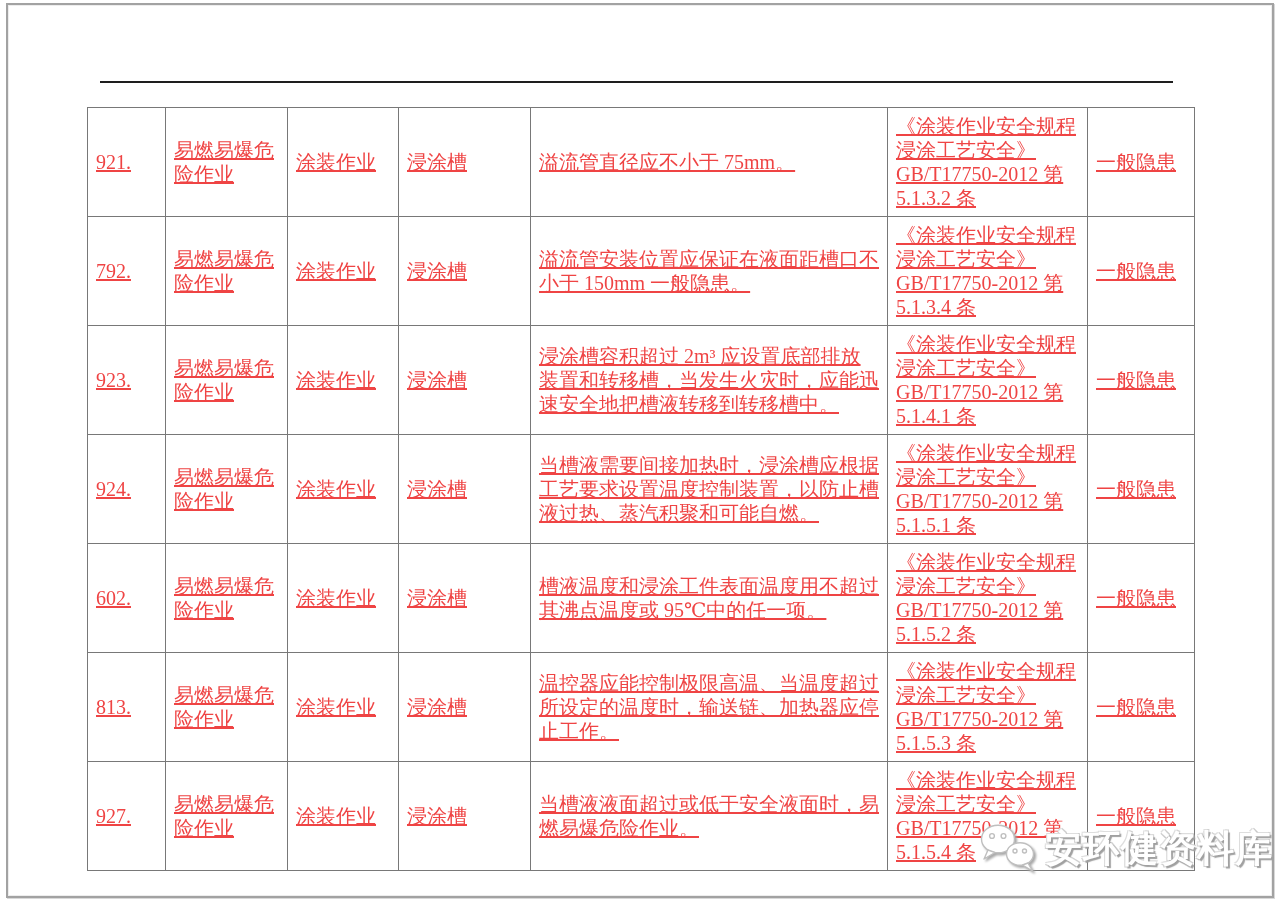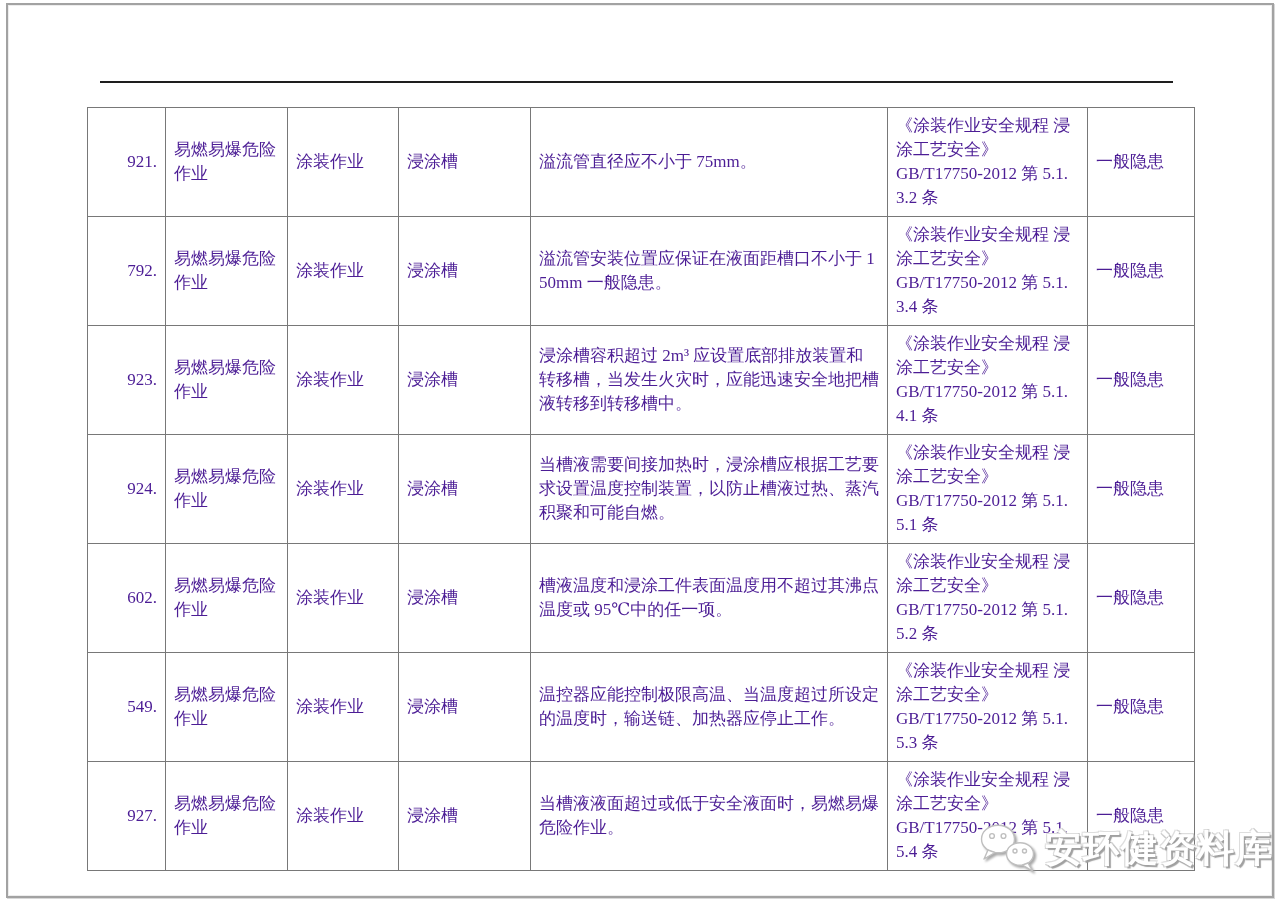--- a/index.html
+++ b/index.html
@@ -30,28 +30,29 @@
   table.checklist {
     position:absolute;
     left:87px; top:107px;
     width:1107px;
     border-collapse:collapse;
     table-layout:fixed;
   }
   .checklist tr { height:95px; }
   .checklist td {
     border:1px solid #787878;
-    font-size:17px;
-    color:#4c1d95;
+    font-size:20px;
+    color:#ef4444;
     vertical-align:middle;
     padding:6px 8px;
     line-height:24px;
     word-break:break-all;
+    text-decoration:underline;
   }
-  .c-no   { text-align:right; padding:6px 2px; }
+  .c-no   { text-align:left; padding:6px 2px; }
   .c-cat  { padding:6px 7px; }
   .c-desc { padding:6px 8px; }
   .c-ref  { line-height:23px; padding:2px 10px; white-space:pre-line; }
   .c-level{ padding-left:10px; }
   .watermark {
     position:absolute;
     top:818px; left:978px;
     height:62px;
     display:flex;
     align-items:center;
@@ -133,21 +134,21 @@
         <td class="c-no">602.</td>
         <td class="c-cat">易燃易爆危险作业</td>
         <td class="c-cat">涂装作业</td>
         <td class="c-cat">浸涂槽</td>
         <td class="c-desc">槽液温度和浸涂工件表面温度用不超过其沸点温度或 95℃中的任一项。</td>
         <td class="c-ref">《涂装作业安全规程 浸涂工艺安全》
 GB/T17750-2012 第 5.1.5.2 条</td>
         <td class="c-level">一般隐患</td>
       </tr>
       <tr>
-        <td class="c-no">549.</td>
+        <td class="c-no">813.</td>
         <td class="c-cat">易燃易爆危险作业</td>
         <td class="c-cat">涂装作业</td>
         <td class="c-cat">浸涂槽</td>
         <td class="c-desc">温控器应能控制极限高温、当温度超过所设定的温度时，输送链、加热器应停止工作。</td>
         <td class="c-ref">《涂装作业安全规程 浸涂工艺安全》
 GB/T17750-2012 第 5.1.5.3 条</td>
         <td class="c-level">一般隐患</td>
       </tr>
       <tr>
         <td class="c-no">927.</td>

